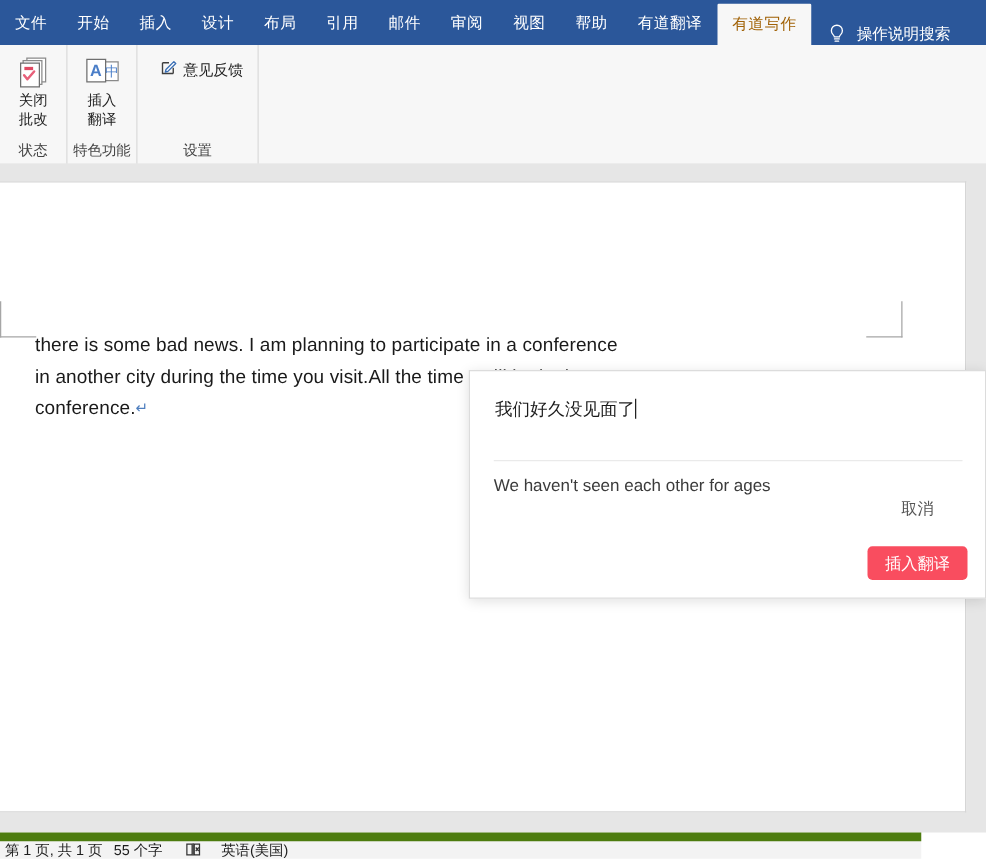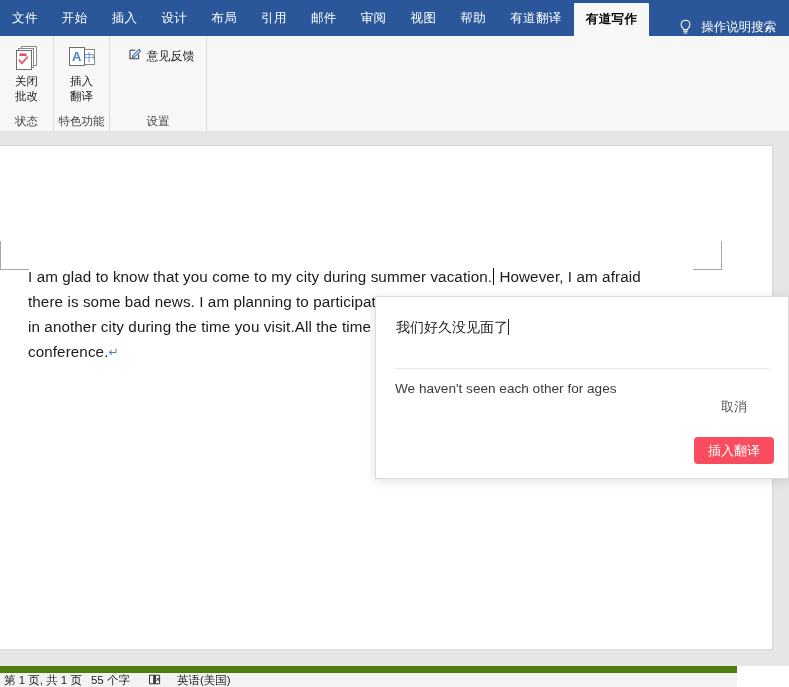--- a/index.html
+++ b/index.html
@@ -31,24 +31,23 @@
     justify-content: center;
     padding: 16px 12px;
     color: #ffffff;
     font-size: 12.5px;
     letter-spacing: .4px;
     cursor: default;
     white-space: nowrap;
   }
   .ribbon-tab.active {
     background: #f7f7f7;
-    color: #000000;
-    margin: 3px 16px 0 0;
+    color: #a16207;
+    margin: 3px 0 0 0;
     border-radius: 1px 1px 0 0;
-    font-weight: bold;
   }
   .tellme {
     display: flex;
     align-items: flex-end;
     gap: 9px;
     padding: 0 10px 0 14px;
     color: #ffffff;
     font-size: 12.5px;
     white-space: nowrap;
   }
@@ -383,21 +382,20 @@
 
   </div>
 </div>
 
 <div class="doc-scroll">
   <div class="page">
     <div class="margin-mark mm-tl"></div>
     <div class="margin-mark mm-tr"></div>
 
     <div class="doc-text">
-      <div class="line"><span>I am glad to know that you come to my city during summer vacation.</span><span class="caret"></span><span> However, I am afraid</span></div>
       <div class="line">there is some bad news. I am planning to participate in a conference</div>
       <div class="line">in another city during the time you visit.All the time I will be in the</div>
       <div class="line"><span>conference.</span><span class="pilcrow">↵</span></div>
     </div>
   </div>
 
   <div class="tx-popup" style="top:165px;">
     <div class="tx-input-area">
       <span class="tx-input-text">我们好久没见面了</span><span class="tx-caret"></span>
     </div>

